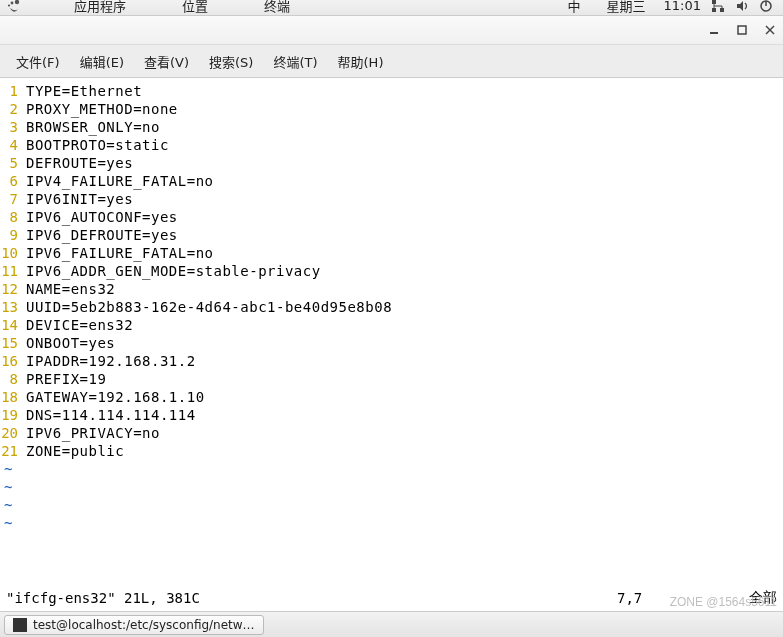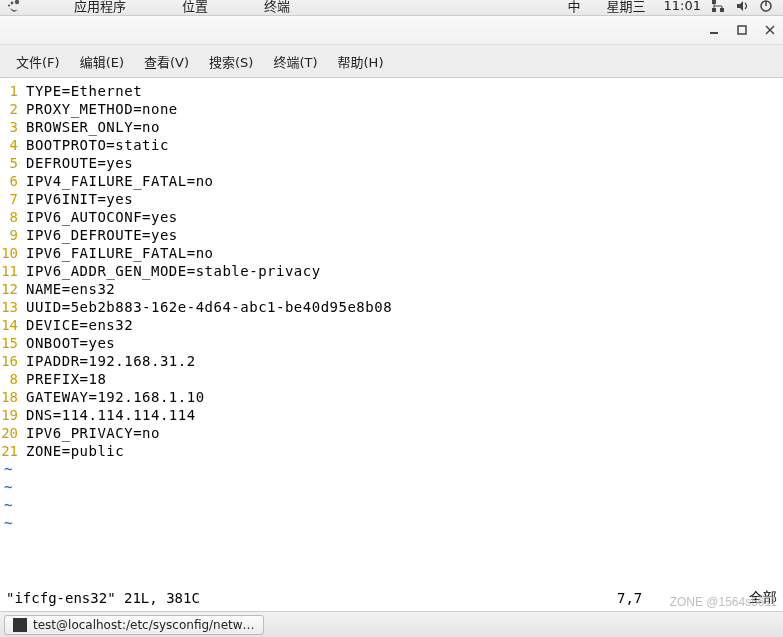--- a/index.html
+++ b/index.html
@@ -113,21 +113,21 @@
     <div class="line"><span class="gutter">7</span><span class="text">IPV6INIT=yes</span></div>
     <div class="line"><span class="gutter">8</span><span class="text">IPV6_AUTOCONF=yes</span></div>
     <div class="line"><span class="gutter">9</span><span class="text">IPV6_DEFROUTE=yes</span></div>
     <div class="line"><span class="gutter">10</span><span class="text">IPV6_FAILURE_FATAL=no</span></div>
     <div class="line"><span class="gutter">11</span><span class="text">IPV6_ADDR_GEN_MODE=stable-privacy</span></div>
     <div class="line"><span class="gutter">12</span><span class="text">NAME=ens32</span></div>
     <div class="line"><span class="gutter">13</span><span class="text">UUID=5eb2b883-162e-4d64-abc1-be40d95e8b08</span></div>
     <div class="line"><span class="gutter">14</span><span class="text">DEVICE=ens32</span></div>
     <div class="line"><span class="gutter">15</span><span class="text">ONBOOT=yes</span></div>
     <div class="line"><span class="gutter">16</span><span class="text">IPADDR=192.168.31.2</span></div>
-    <div class="line"><span class="gutter">8</span><span class="text">PREFIX=18</span></div>
+    <div class="line"><span class="gutter">8</span><span class="text">PREFIX=19</span></div>
     <div class="line"><span class="gutter">18</span><span class="text">GATEWAY=192.168.1.10</span></div>
     <div class="line"><span class="gutter">19</span><span class="text">DNS=114.114.114.114</span></div>
     <div class="line"><span class="gutter">20</span><span class="text">IPV6_PRIVACY=no</span></div>
     <div class="line"><span class="gutter">21</span><span class="text">ZONE=public</span></div>
     <div class="line"><span class="tilde">~</span></div>
     <div class="line"><span class="tilde">~</span></div>
     <div class="line"><span class="tilde">~</span></div>
     <div class="line"><span class="tilde">~</span></div>
   </div>
 

